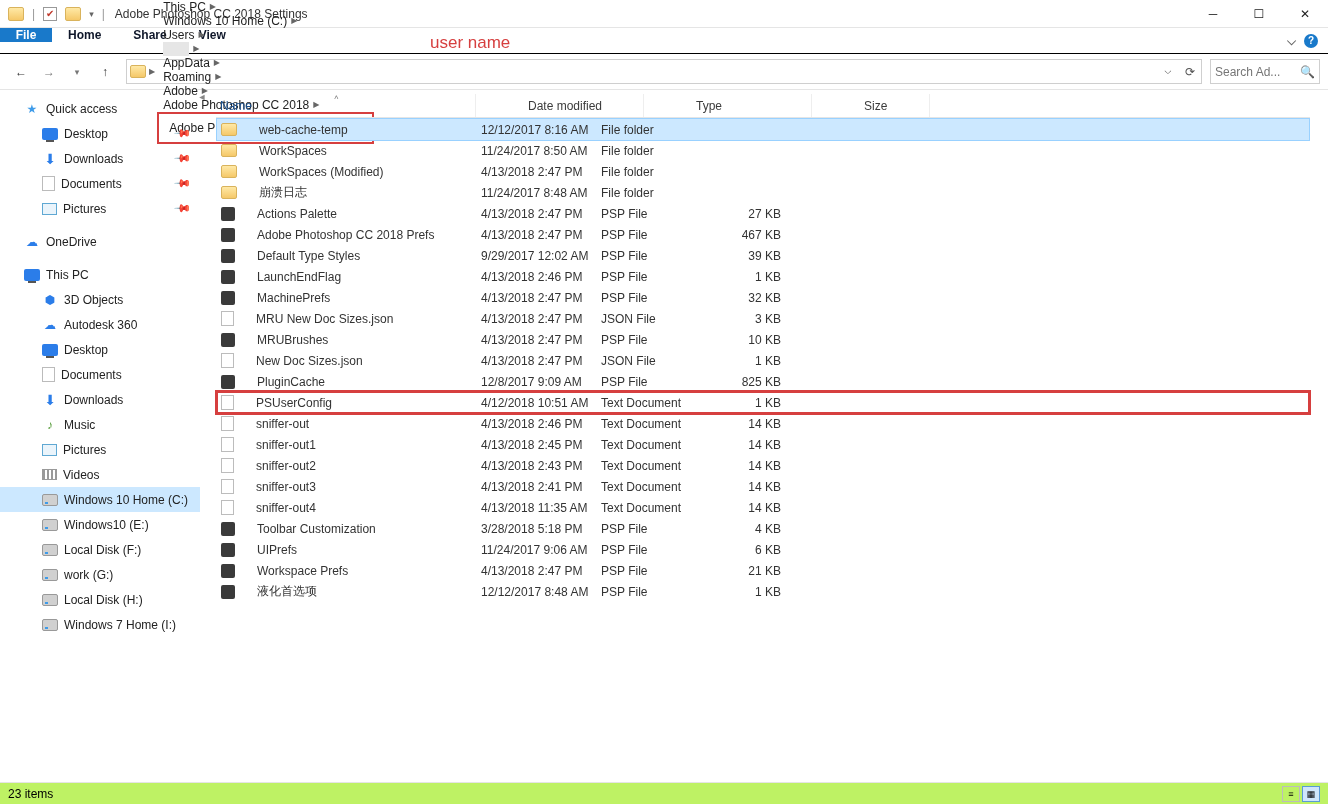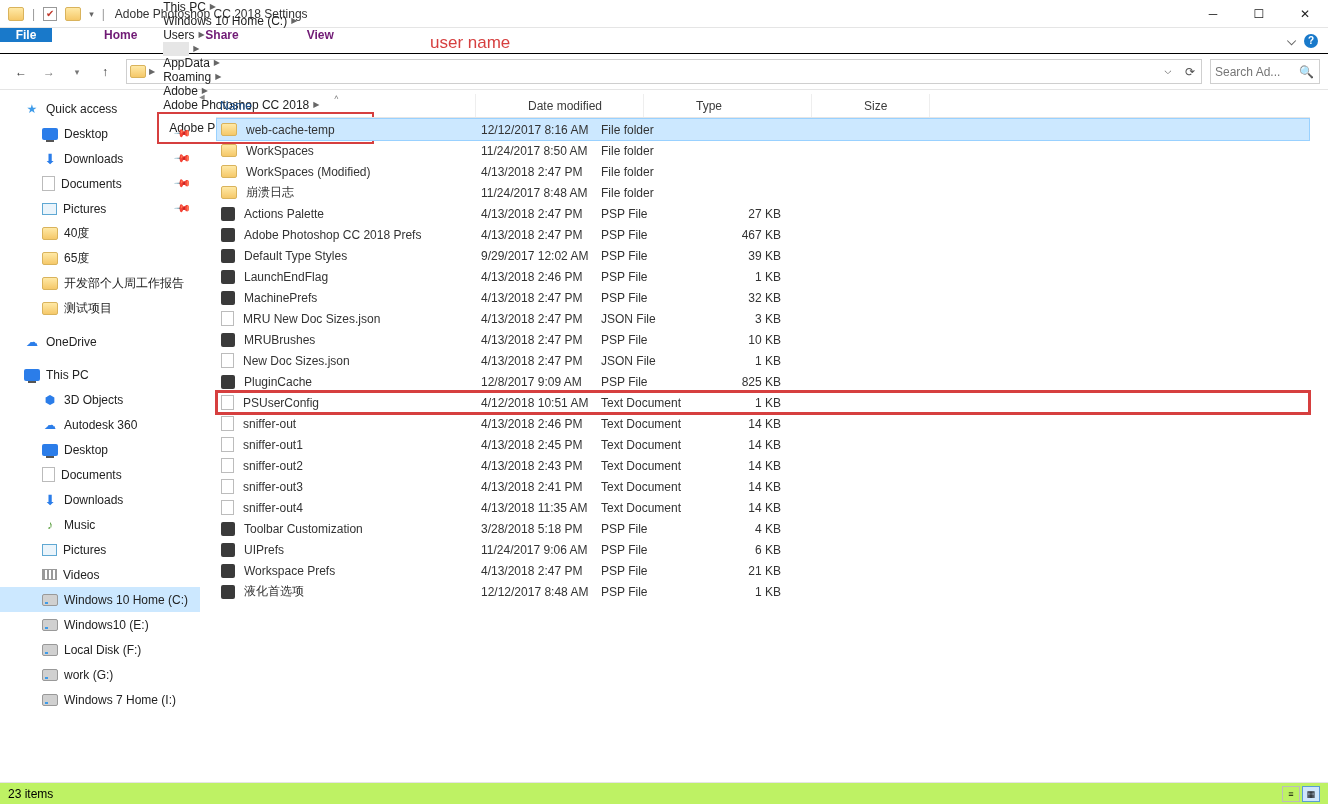--- a/index.html
+++ b/index.html
@@ -8,36 +8,36 @@
 .titlebar .qat { display: flex; align-items: center; gap: 8px; padding-left: 8px; }
 .titlebar .folder-mini { width: 16px; height: 14px; background: linear-gradient(#ffe9a6,#f5c869); border: 1px solid #d9b35c; border-radius: 2px; }
 .titlebar .sep { color: #999; }
 .titlebar .check { width: 14px; height: 14px; border: 1px solid #999; display: flex; align-items: center; justify-content: center; color: #c0392b; font-size: 10px; }
 .titlebar .title { margin-left: 10px; color: #333; font-size:12px;}
 .winbtns { margin-left: auto; display: flex; }
 .winbtn { width: 46px; height: 28px; display: flex; align-items: center; justify-content: center; color: #222; }
 
 .ribbon { height: 26px; display: flex; align-items: flex-start; border-bottom: 1px solid #000000; font-weight: bold; }
 .ribbon .file { background: #1979ca; color: #fff; width: 52px; display: flex; align-items: center; justify-content: center; }
-.ribbon .tab { padding: 0 16px; display: flex; align-items: center; color: #701a75; margin-left: 36px; }
+.ribbon .tab { padding: 0 16px; display: flex; align-items: center; color: #0f172a; }
 .ribbon .rspace { flex: 1; }
 .ribbon .help { width: 14px; height: 14px; border-radius: 50%; background: #1979ca; color: #fff; margin: auto 10px auto 4px; display:flex;align-items:center;justify-content:center;font-size:10px;}
 .ribbon .chev { color:#666; margin: auto 4px; }
 
 .navrow { height: 36px; display: flex; align-items: center; border-bottom: 1px solid #e5e5e5; padding: 0 8px; gap: 2px; }
 .navbtn { width: 26px; height: 26px; display: flex; align-items: center; justify-content: center; color: #777; border-radius: 2px; }
 .navbtn.enabled { color: #333; }
 .addrbar { flex: 1; height: 25px; border: 1px solid #cfcfcf; display: flex; align-items: center; margin: 0 6px; background:#fff; position: relative; }
 .addrbar .fic { width: 22px; display:flex; align-items:center; justify-content:center; }
 .crumb { display: flex; align-items: center; height: 100%; padding: 0 6px; white-space: nowrap; color:#222; }
 .crumb .arr { margin-left: 4px; color: #666; font-size: 8px; }
 .crumb.boxed { border: 2px solid #d63f3f; height: 32px; position:relative; top:0; padding:0 10px;}
 .addr-right { margin-left: auto; display:flex; align-items:center; }
 .addr-right .btn { width: 22px; height: 23px; display:flex;align-items:center;justify-content:center; color:#555; }
-.searchbox { width: 110px; height: 25px; border: 1px solid #cfcfcf; display: flex; align-items: center; padding: 0 4px; gap: 4px; color:#777; }
+.searchbox { width: 110px; height: 25px; border: 1px solid #cfcfcf; display: flex; align-items: center; padding: 0 4px; gap: 4px; color:#777;justify-content:space-between; }
 .searchbox input { border:none; outline:none; width: 80px; font-size:12px; color:#555;}
 
 .body { position: absolute; top: 90px; bottom: 22px; left: 0; right: 0; display: flex; }
 .sidebar { width: 200px; overflow: hidden; padding: 6px 0; }
 .side-item { height: 25px; display: flex; align-items: center; padding-left: 24px; gap: 6px; color:#222; position:relative;}
 .side-item.sub { padding-left: 42px; }
 .side-item.subsub { padding-left: 42px; }
 .side-item .pin { position:absolute; right:10px; color:#7a7a7a; font-size:11px; transform: rotate(45deg);}
 .side-item.sel { background: #cce8ff; }
 .side-item.hdr { font-weight: normal; }
@@ -62,21 +62,21 @@
 
 .main { flex: 1; padding: 4px 18px 10px 12px; overflow:auto; position:relative;}
 .annot { position:absolute; color:#d63f3f; font-size:17px; }
 .headers { display: grid; grid-template-columns: 260px 120px 120px 70px; height: 24px; align-items: center; border-bottom: 1px solid #e5e5e5; color:#3b3b3b; position:relative;gap:48px;}
 .headers > div { padding-left: 4px; border-right: 1px solid #eee; height:100%; display:flex; align-items:center; }
 .headers .sort { position:absolute; left:118px; top:-1px; color:#777; font-size:8px;}
 .col-name { color:#1a4e8a; }
 .row { display: grid; grid-template-columns: 260px 120px 120px 70px; height: 21px; align-items: center; }
 .row.sel { background: #cce8ff; outline: 1px solid #99d1ff; }
 .row > div { padding-left: 4px; white-space: nowrap; overflow:hidden; text-overflow: ellipsis; color:#333;}
-.row .nm { display:flex; align-items:center; gap:9px; }
+.row .nm { display:flex; align-items:center; gap:22px; }
 .row .sz { text-align: right; padding-right: 6px; }
 .rows { border:1px solid transparent; }
 .ic.file { width:13px;height:15px; border:1px solid #bcbcbc; background:#fff;}
 .ic.psp { width:14px;height:14px; background:#3a3a3a; border-radius:2px;}
 .redbox { outline: 3px solid #d63f3f; outline-offset: -1px; }
 
 .status { position:absolute; bottom:0; left:0; right:0; height:22px; border-top:1px solid #e5e5e5; display:flex; align-items:center; padding:0 8px; background:#bef264;}
 .status .viewb { margin-left:auto; display:flex; gap:2px;}
 .status .vb { width:18px;height:16px; border:1px solid #bcbcbc; display:flex;align-items:center;justify-content:center; font-size:9px;}
 .status .vb.active { background:#cfe6fb; border-color:#5a9bd5;}
@@ -192,38 +192,20 @@
           <span class="ic doc"></span>
           <span>Documents</span>
           <span class="pin">📌</span>
         </div>
         <div class="side-item sub">
           <span class="ic pic"></span>
           <span>Pictures</span>
           <span class="pin">📌</span>
         </div>
       </div>
-    <div id="recent">
-        <div class="side-item sub">
-          <span class="ic folder"></span>
-          <span>40度</span>
-        </div>
-        <div class="side-item sub">
-          <span class="ic folder"></span>
-          <span>65度</span>
-        </div>
-        <div class="side-item sub">
-          <span class="ic folder"></span>
-          <span>开发部个人周工作报告</span>
-        </div>
-        <div class="side-item sub">
-          <span class="ic folder"></span>
-          <span>测试项目</span>
-        </div>
-      </div>
     <div class="side-sep"></div>
     <div class="side-item hdr">
         <span class="ic cloud">☁</span>
         <span>OneDrive</span>
       </div>
     <div class="side-sep"></div>
     <div class="side-item hdr">
         <span class="ic mon"></span>
         <span>This PC</span>
       </div>
@@ -268,20 +250,24 @@
           <span class="ic drv"></span>
           <span>Windows10 (E:)</span>
         </div>
         <div class="side-item subsub">
           <span class="ic drv"></span>
           <span>Local Disk (F:)</span>
         </div>
         <div class="side-item subsub">
           <span class="ic drv"></span>
           <span>work  (G:)</span>
+        </div>
+        <div class="side-item subsub">
+          <span class="ic drv"></span>
+          <span>Local Disk (H:)</span>
         </div>
         <div class="side-item subsub">
           <span class="ic drv"></span>
           <span>Windows 7 Home (I:)</span>
         </div>
       </div>
   </div>
   <div class="splitter">
       <span class="caret">◄</span>
     </div>

